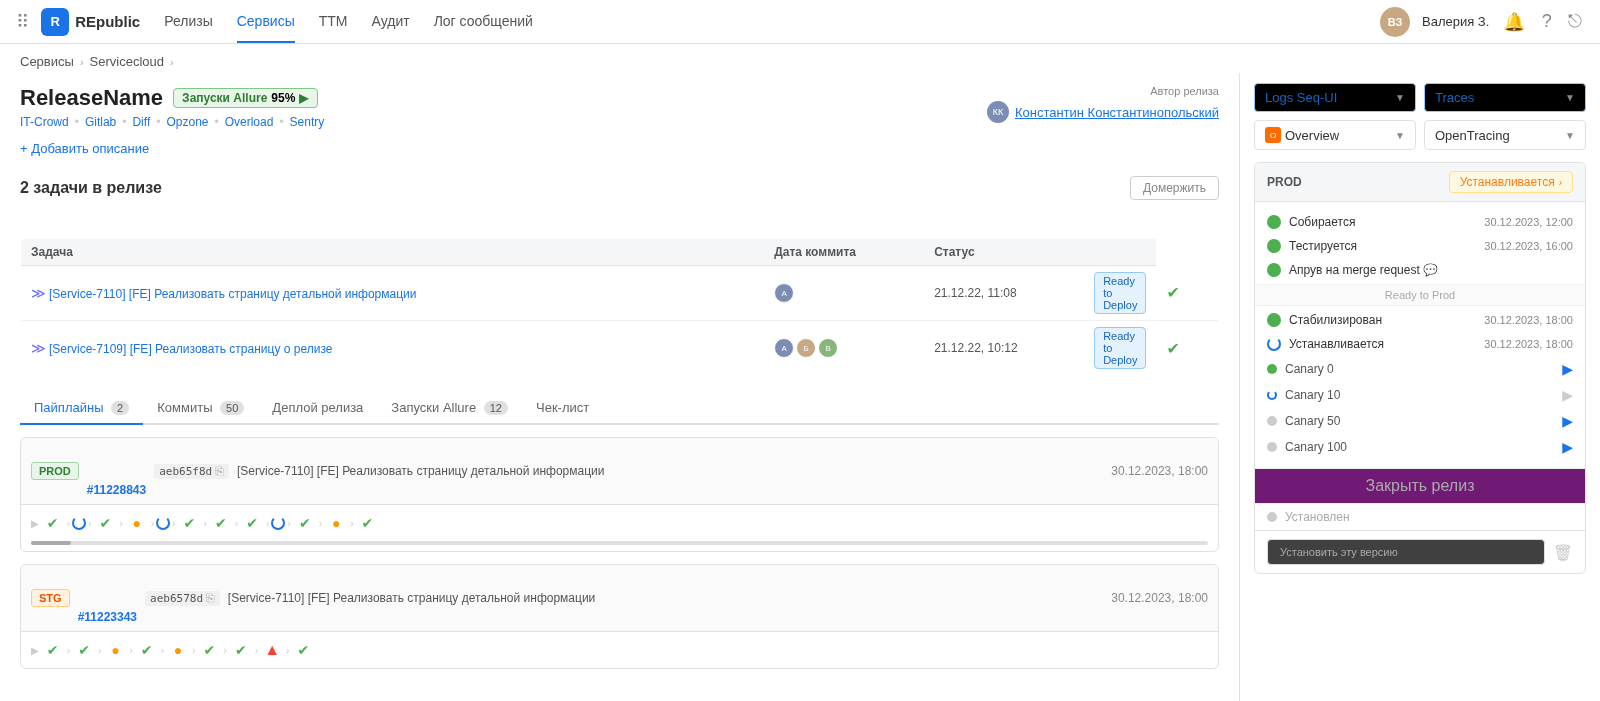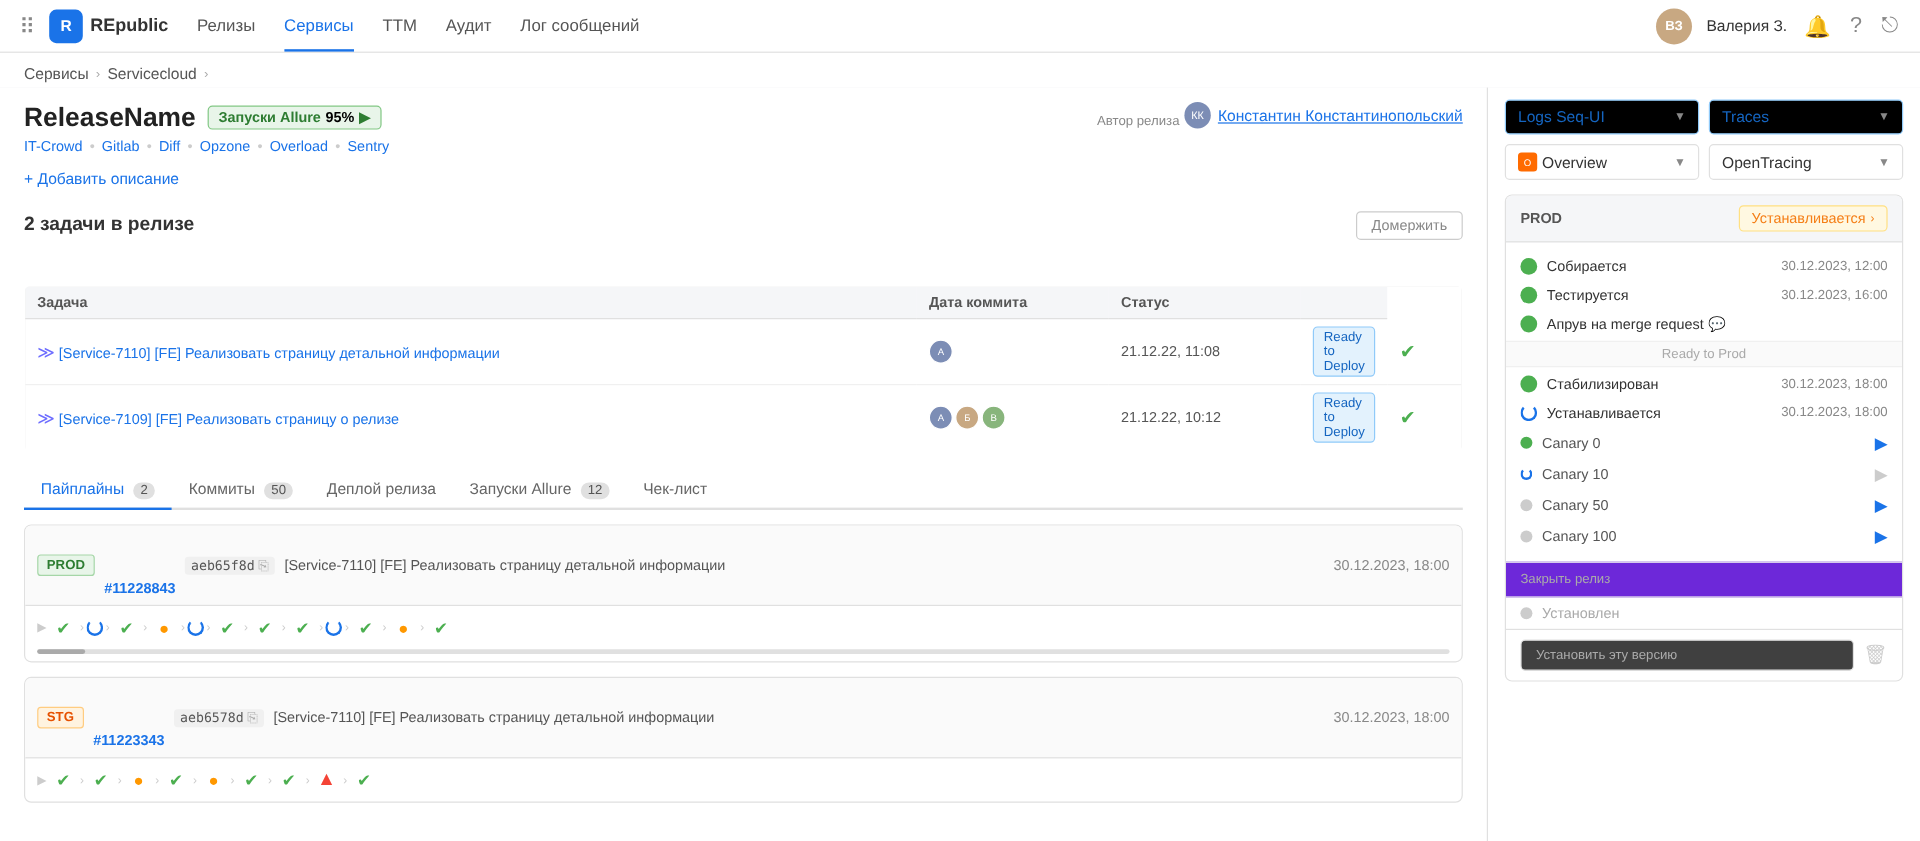--- a/index.html
+++ b/index.html
@@ -36,21 +36,21 @@
     
     .release-header { padding: 12px 0 8px; display: flex; align-items: flex-start; justify-content: space-between; }
     .release-title-block { display: flex; flex-direction: column; gap: 4px; }
     .release-title-row { display: flex; align-items: center; gap: 10px; }
     .release-name { font-size: 22px; font-weight: 700; color: #222; }
     .allure-badge { display: flex; align-items: center; gap: 4px; background: #e8f5e9; border: 1px solid #81c784; border-radius: 4px; padding: 2px 8px; font-size: 12px; font-weight: 600; color: #2e7d32; cursor: pointer; }
     .allure-badge .percent { color: #000000; }
     .release-links { display: flex; align-items: center; gap: 6px; font-size: 12px; color: #1a73e8; }
     .release-links a { color: #1a73e8; text-decoration: none; }
     .release-links .sep { color: #ccc; }
-    .author-block { display: flex; flex-direction: row; align-items: flex-end; gap: 4px; }
+    .author-block { display: flex; flex-direction: column; align-items: flex-end; gap: 4px; }
     .author-label { font-size: 11px; color: #888; }
     .author-name-row { display: flex; align-items: center; gap: 6px; }
     .author-avatar { width: 22px; height: 22px; border-radius: 50%; background: #7c8db5; display: flex; align-items: center; justify-content: center; font-size: 9px; color: #fff; }
     .author-name { color: #1a73e8; text-decoration: underline; font-size: 13px; cursor: pointer; }
     .add-desc { color: #1a73e8; font-size: 13px; cursor: pointer; padding: 4px 0 8px; }
 
     
     .tasks-header { display: flex; align-items: center; justify-content: space-between; padding: 12px 0 6px; }
     .tasks-title { font-size: 16px; font-weight: 600; }
     .hold-btn { background: none; border: 1px solid #ccc; border-radius: 4px; padding: 4px 12px; color: #888; font-size: 12px; cursor: pointer; }
@@ -106,21 +106,21 @@
     .status-item { display: flex; align-items: center; padding: 5px 12px; }
     .status-text { font-size: 12px; color: #333; flex: 1; display: flex; align-items: center; gap: 4px; }
     .status-date { font-size: 11px; color: #888; margin-left: auto; white-space: nowrap; }
     .section-divider { text-align: center; font-size: 11px; color: #aaa; padding: 4px 0; border-top: 1px solid #f0f0f0; border-bottom: 1px solid #f0f0f0; background: #fafafa; margin: 2px 0; }
 
     .canary-item { display: flex; align-items: center; padding: 5px 12px; }
     .canary-text { font-size: 12px; color: #555; flex: 1; }
     .canary-play { color: #1a73e8; font-size: 14px; cursor: pointer; }
     .canary-play-gray { color: #ccc; font-size: 14px; }
 
-    .close-release-row { padding: 8px 12px; color: #aaa; font-size: 11px; border-top: 1px solid #f0f0f0; border-bottom: 1px solid #f0f0f0; background: #6d28d9; }
+    .close-release-row { text-align: center; padding: 8px 12px; color: #aaa; font-size: 16px; border-top: 1px solid #f0f0f0; border-bottom: 1px solid #f0f0f0; background: #701a75; }
 
     .installed-row { display: flex; align-items: center; padding: 6px 12px; }
     .installed-text { font-size: 12px; color: #aaa; }
 
     .install-version-row { display: flex; align-items: center; padding: 8px 12px; border-top: 1px solid #e0e0e0; }
     .install-version-btn { flex: 1; background: #404040; border: 1px solid #e0e0e0; border-radius: 4px; padding: 6px 12px; font-size: 11px; color: #aaa; cursor: not-allowed; text-align: left; }
     .delete-icon-btn { background: none; border: none; cursor: pointer; color: #ccc; font-size: 16px; margin-left: 8px; }
 
     .icon-green { color: #4caf50; }
     .icon-orange { color: #ff9800; }

